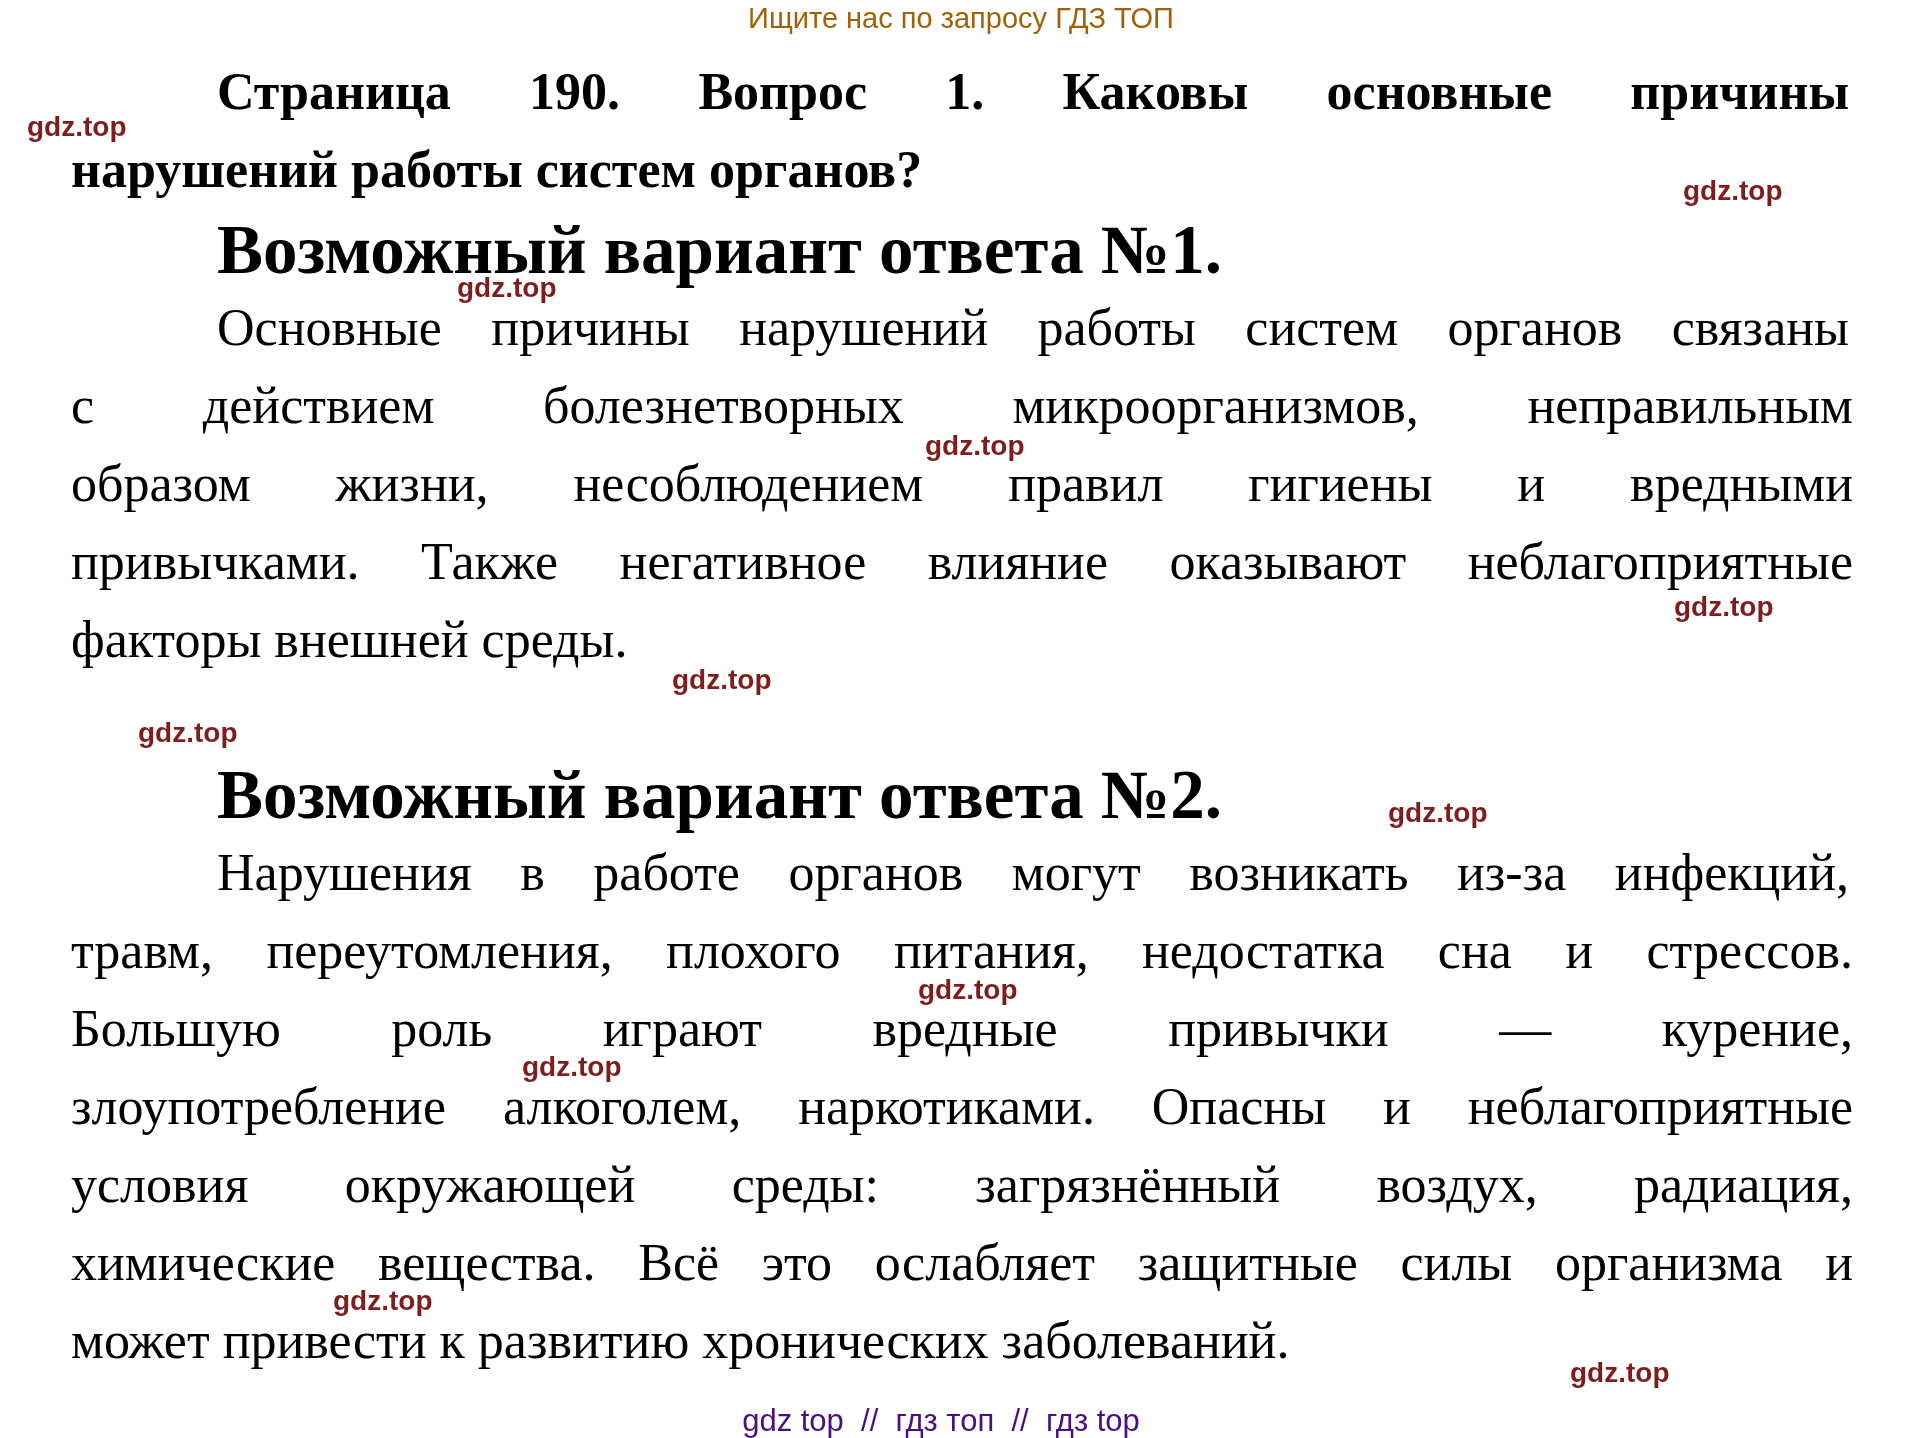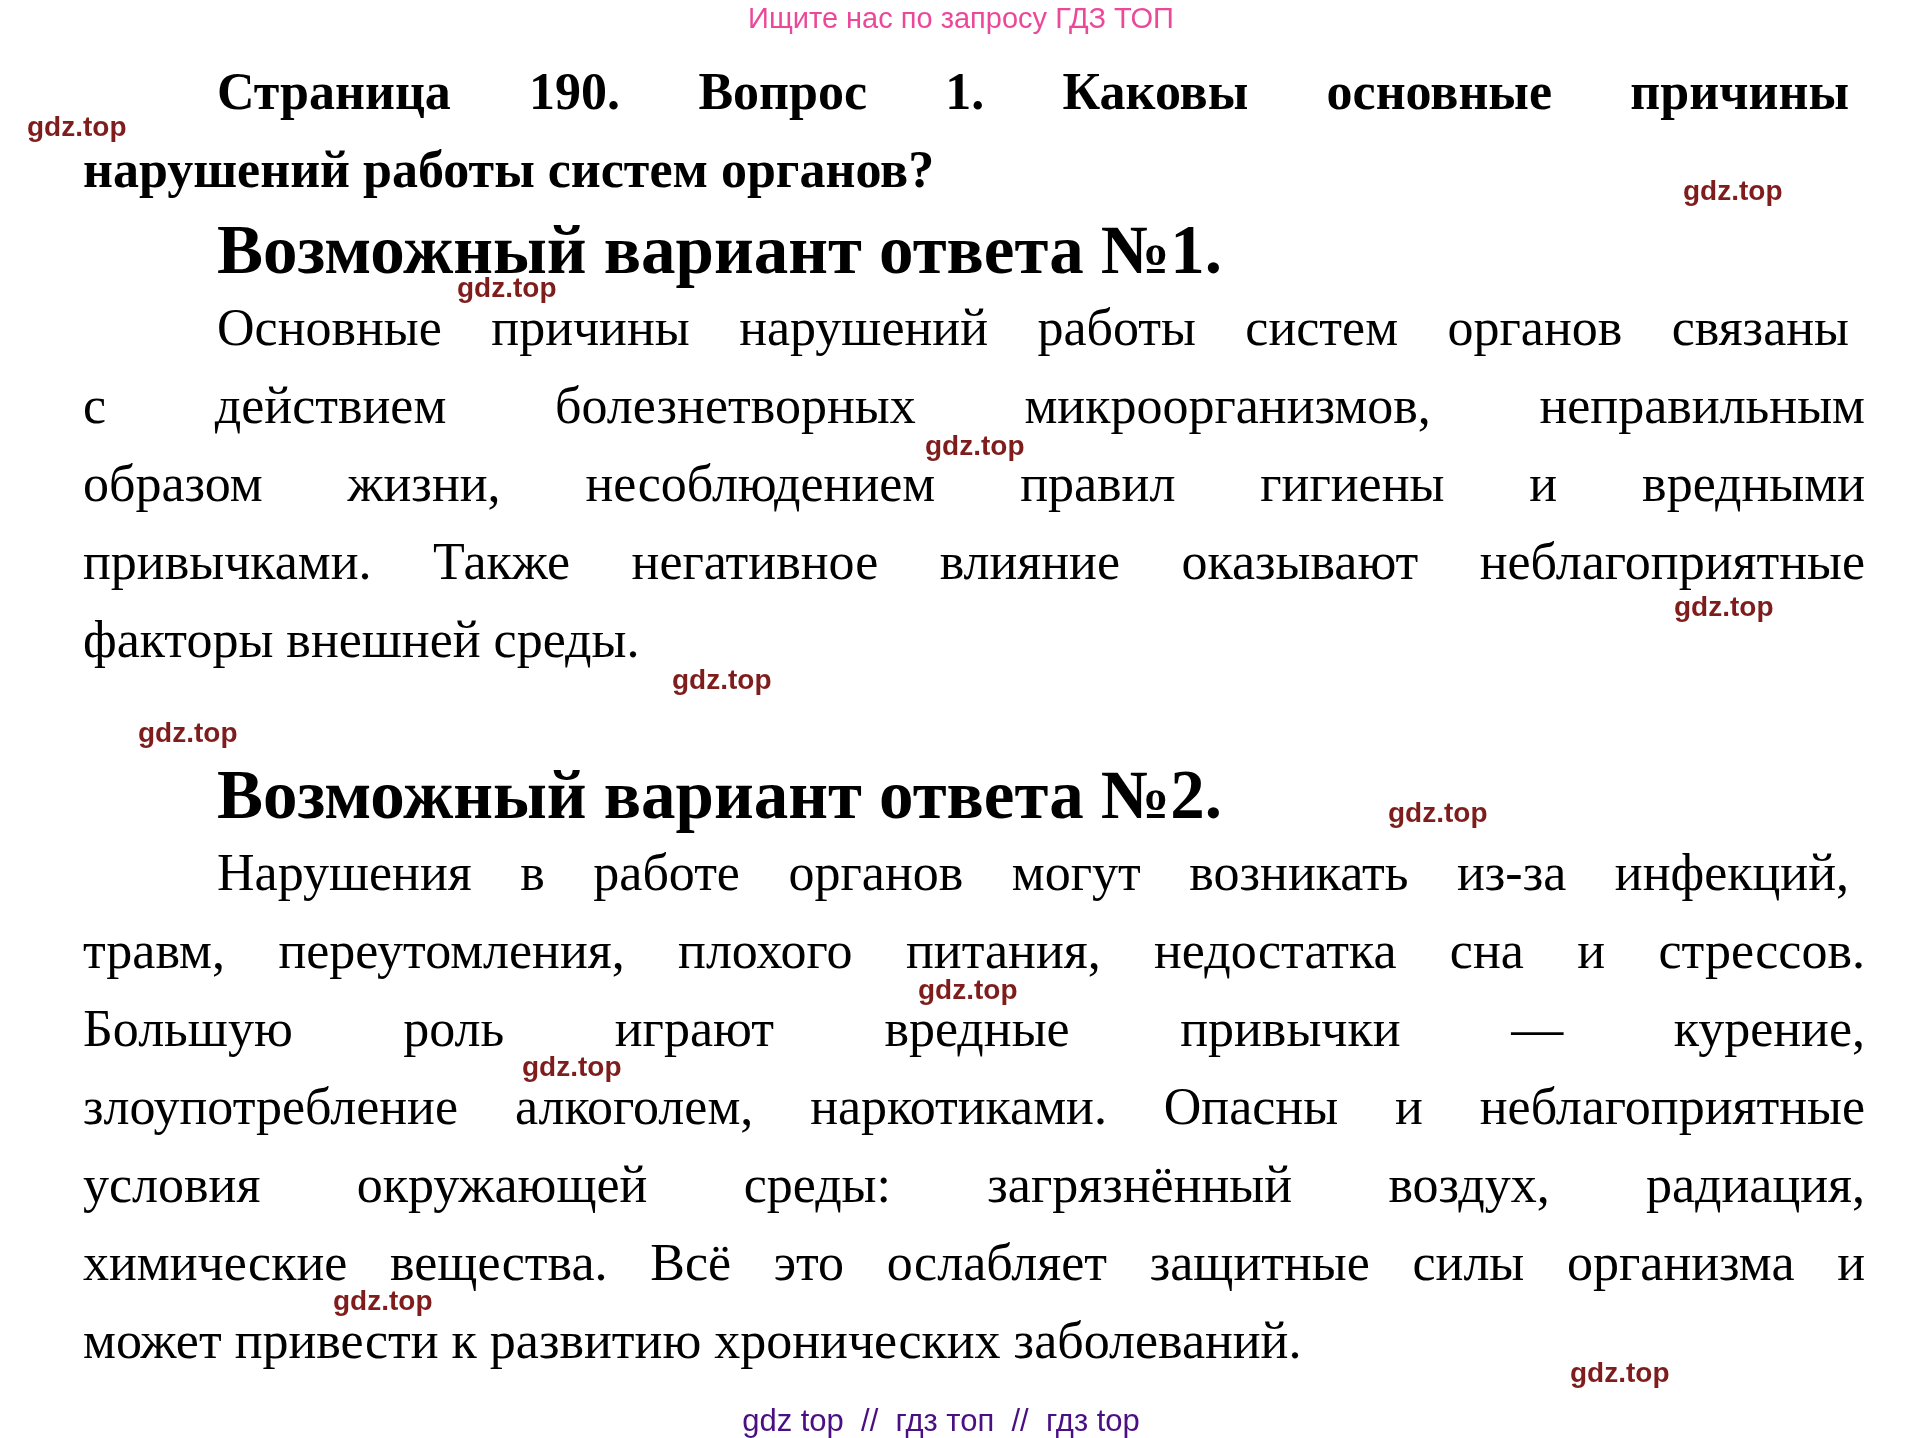--- a/index.html
+++ b/index.html
@@ -17,31 +17,31 @@
     }
     .banner {
       position: absolute;
       top: 0;
       left: 0;
       width: 1922px;
       text-align: center;
       font-family: "Liberation Sans", "DejaVu Sans", sans-serif;
       font-size: 29px;
       line-height: 36px;
-      color: #ec4899;
+      color: #a16207;
     }
     .page {
       position: absolute;
       left: 67px;
       top: 62px;
       width: 1782px;
     }
     .line {
       position: absolute;
-      left: 16px;
+      left: 4px;
       width: 1782px;
       font-size: 52px;
       line-height: 60px;
       white-space: nowrap;
       text-align: justify;
       text-align-last: justify;
     }
     .line.last {
       text-align-last: left;
     }

